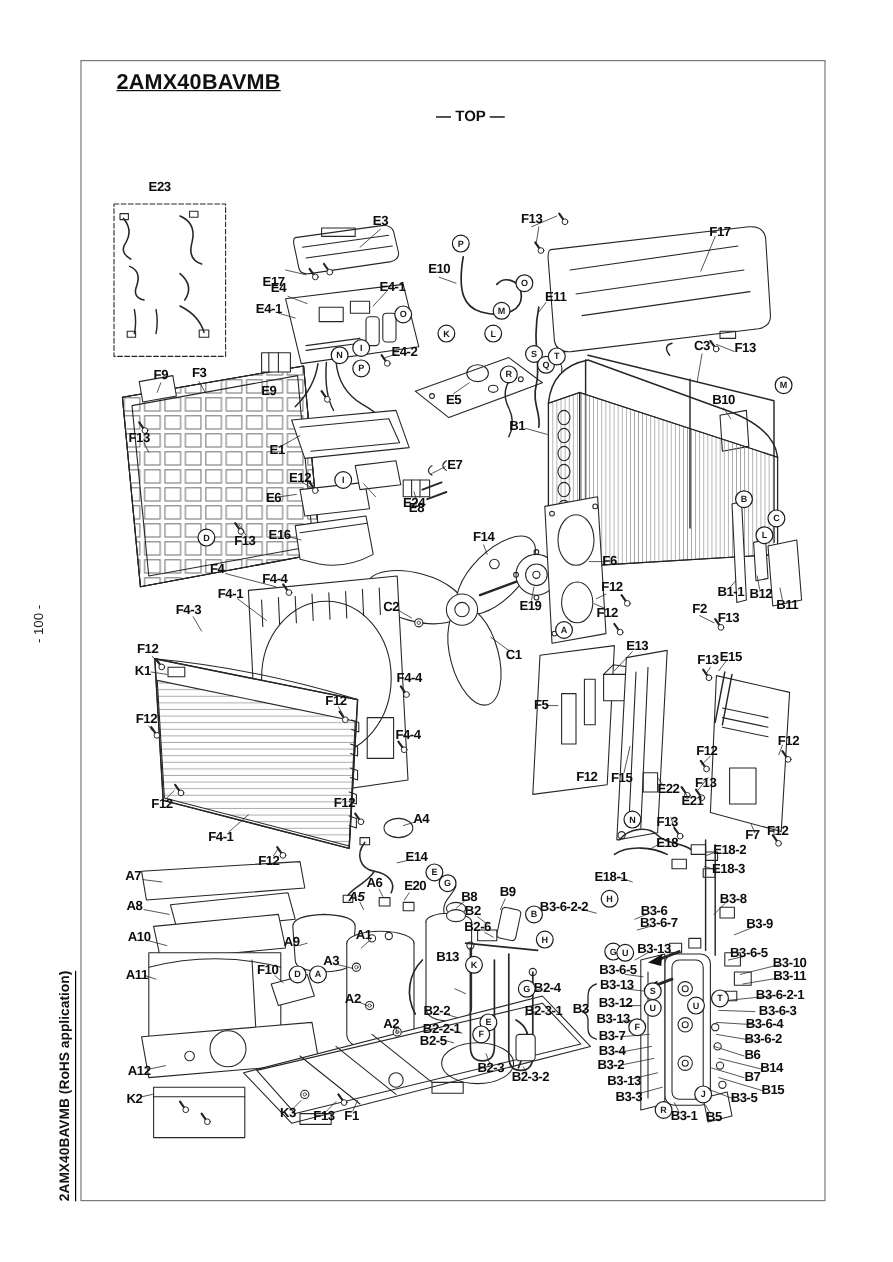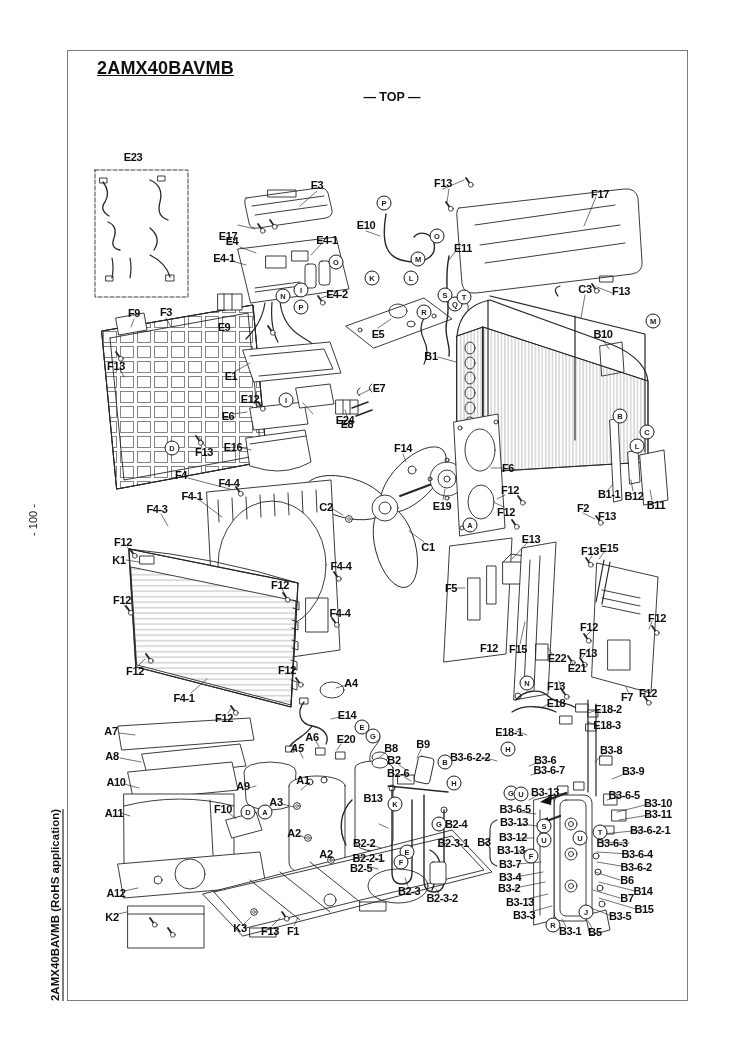--- a/index.html
+++ b/index.html
@@ -507,21 +507,21 @@
       <div class="part-label" style="left: 510px; top: 877px;">B3-4</div>
       <div class="part-label" style="left: 509px; top: 888px;">B3-2</div>
       <div class="part-label" style="left: 520px; top: 902px;">B3-13</div>
       <div class="part-label" style="left: 524px; top: 915px;">B3-3</div>
       <div class="part-label" style="left: 570px; top: 931px;">B3-1</div>
       <div class="part-label" style="left: 595px; top: 932px;">B5</div>
       <div class="part-label" style="left: 624px; top: 795px;">B3-6-5</div>
       <div class="part-label" style="left: 658px; top: 803px;">B3-10</div>
       <div class="part-label" style="left: 658px; top: 814px;">B3-11</div>
       <div class="part-label" style="left: 650px; top: 830px;">B3-6-2-1</div>
-      <div class="part-label" style="left: 612px; top: 843px;">B3-6-3</div>
+      <div class="part-label" style="left: 648px; top: 843px;">B3-6-3</div>
       <div class="part-label" style="left: 637px; top: 854px;">B3-6-4</div>
       <div class="part-label" style="left: 636px; top: 867px;">B3-6-2</div>
       <div class="part-label" style="left: 627px; top: 880px;">B6</div>
       <div class="part-label" style="left: 643px; top: 891px;">B14</div>
       <div class="part-label" style="left: 627px; top: 898px;">B7</div>
       <div class="part-label" style="left: 644px; top: 909px;">B15</div>
       <div class="part-label" style="left: 620px; top: 916px;">B3-5</div>
       <div class="callout" style="left: 384px; top: 203px;">P</div>
       <div class="callout" style="left: 437px; top: 236px;">O</div>
       <div class="callout" style="left: 418px; top: 259px;">M</div>

